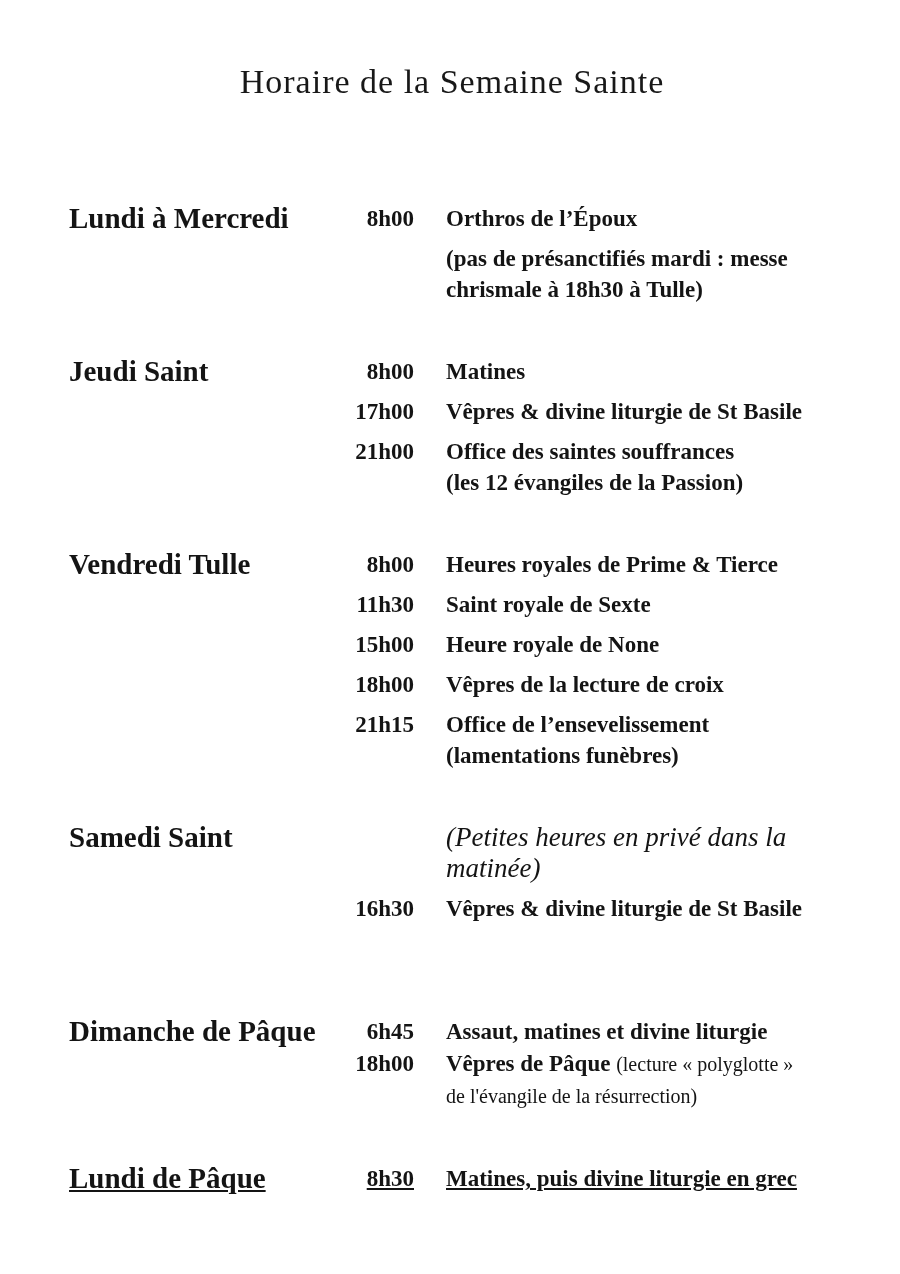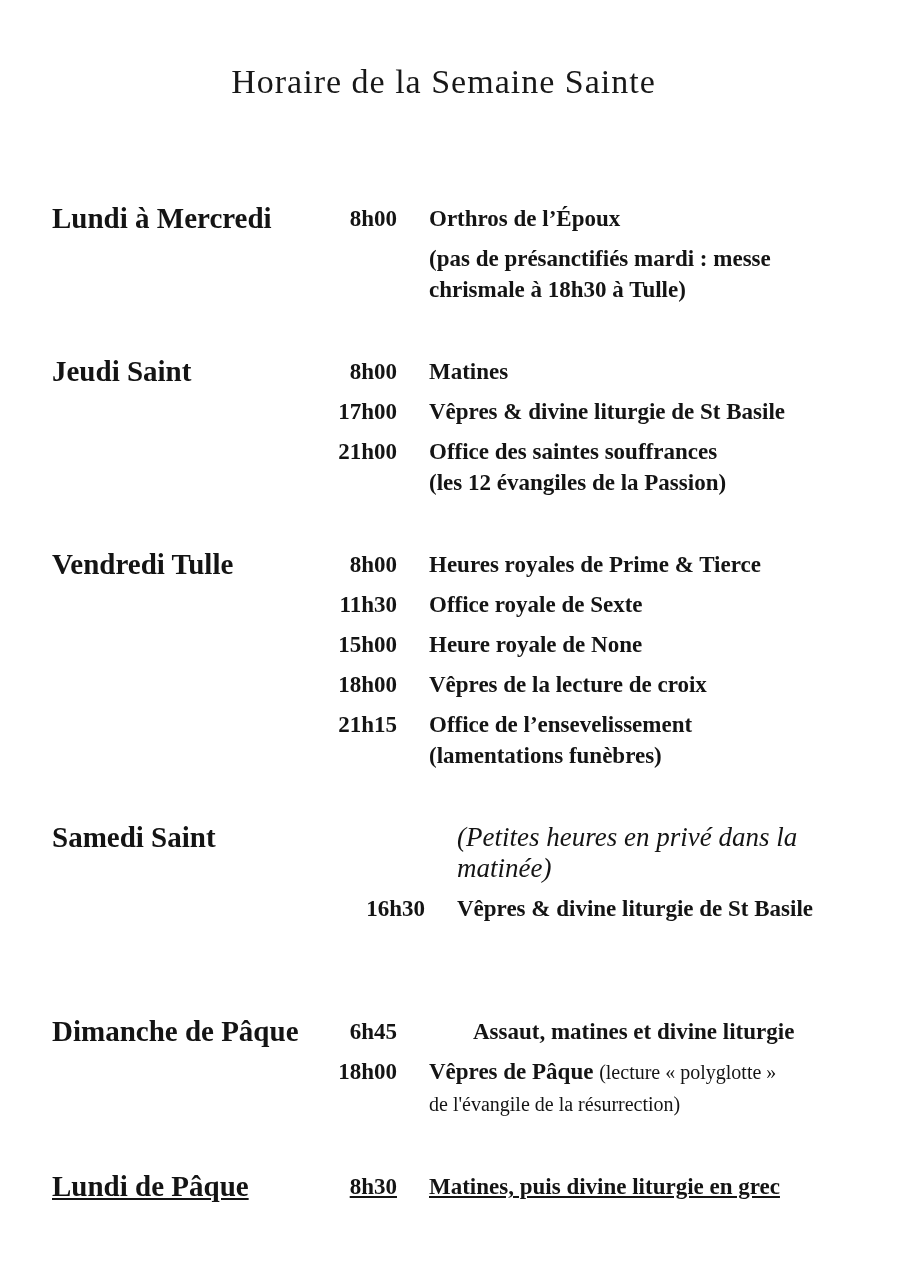--- a/index.html
+++ b/index.html
@@ -10,55 +10,55 @@
     height: 1274px;
     overflow: hidden;
   }
   .page {
     width: 900px;
     height: 1258px;
     background: #ffffff;
     color: #141414;
     font-family: "Liberation Serif", serif;
     box-sizing: border-box;
-    padding: 62px 30px 0 52px;
+    padding: 62px 30px 0 69px;
   }
   .title {
     text-align: center;
     font-size: 34px;
     font-weight: 400;
     letter-spacing: 1px;
     line-height: 39px;
     margin: 0 35px 102px 0;
     color: #181818;
   }
   .section {
     display: flex;
     align-items: flex-start;
     margin-bottom: 42px;
   }
-  .section.samedi { margin-bottom: 83px; gap: 28px; }
+  .section.samedi { margin-bottom: 83px; }
   .section.lundi-paque { margin-bottom: 0; text-decoration: underline; }
   .day {
     flex: 0 0 273px;
     font-size: 29px;
     font-weight: 700;
     line-height: 31px;
   }
   .entries {
     flex: 1 1 auto;
     display: flex;
     flex-direction: column;
   }
   .entry {
     display: flex;
     align-items: flex-start;
     margin-bottom: 9px;
   }
-  .entry.tight { margin-bottom: 9px; gap: 44px; }
+  .entry.tight { margin-bottom: 1px; }
   .time {
     flex: 0 0 72px;
     text-align: right;
     font-size: 23px;
     font-weight: 700;
     line-height: 31px;
     white-space: nowrap;
   }
   .text {
     margin-left: 32px;
@@ -122,21 +122,21 @@
 
   <div class="section">
     <div class="day">Vendredi Tulle</div>
     <div class="entries">
       <div class="entry">
         <span class="time">8h00</span>
         <span class="text">Heures royales de Prime &amp; Tierce</span>
       </div>
       <div class="entry">
         <span class="time">11h30</span>
-        <span class="text">Office royale de Sexte</span>
+        <span class="text">Saint royale de Sexte</span>
       </div>
       <div class="entry">
         <span class="time">15h00</span>
         <span class="text">Heure royale de None</span>
       </div>
       <div class="entry">
         <span class="time">18h00</span>
         <span class="text">Vêpres de la lecture de croix</span>
       </div>
       <div class="entry">

